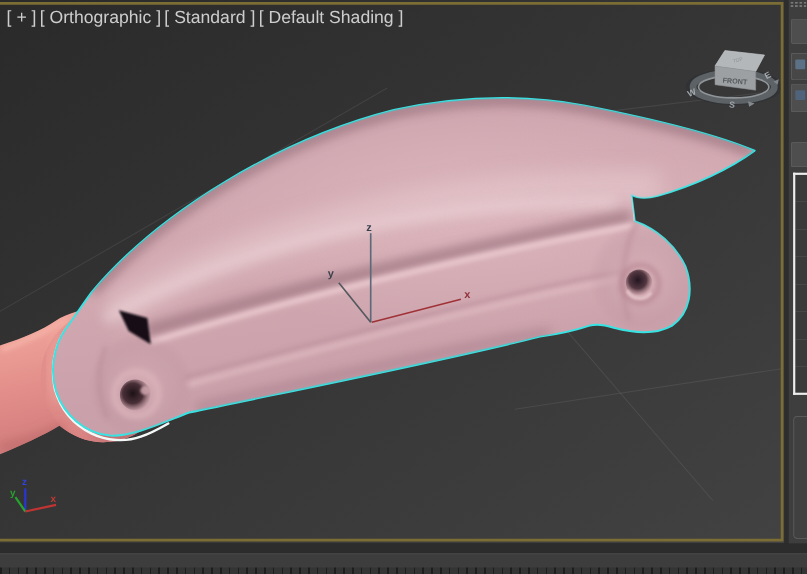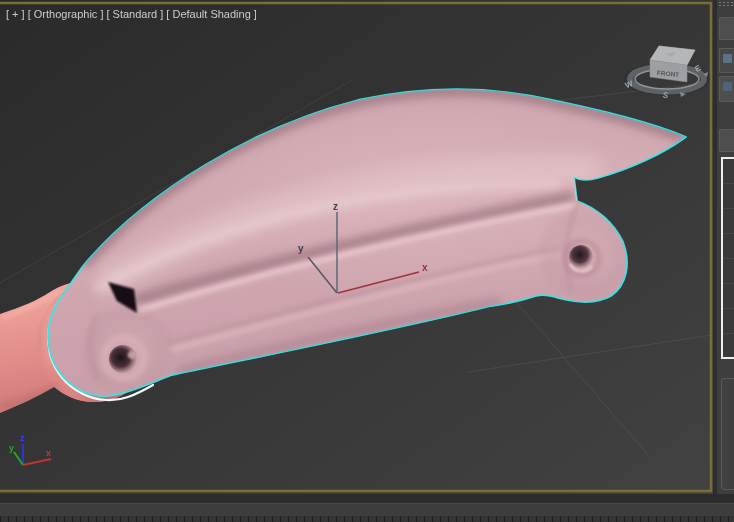--- a/index.html
+++ b/index.html
@@ -4,21 +4,21 @@
 <style>
   html,body{margin:0;padding:0;}
   body{
     width:734px;height:522px;position:relative;overflow:hidden;
     background:#2d2d2d;
     font-family:"Liberation Sans",sans-serif;
   }
   #viewport-wrap{position:absolute;left:0;top:0;width:713px;height:494px;}
   #viewport-label{
     position:absolute;left:6px;top:8px;z-index:5;
-    font-size:11px;color:#cdcdcd;white-space:nowrap;cursor:default;
+    font-size:16px;color:#cdcdcd;white-space:nowrap;cursor:default;
   }
   #viewport-label span{margin-right:3px;}
   
   #panel-strip{position:absolute;left:717px;top:0;width:17px;height:503px;background:#3e3e3e;}
   #panel-grip{position:absolute;left:1px;top:1px;width:15px;height:6px;
     background-image:radial-gradient(#7a7a7a 1px, transparent 1px);background-size:4px 3px;}
   .pbtn{position:absolute;left:2px;width:16px;background:#4e4e4e;border:1px solid #5a5a5a;border-right:none;border-radius:2px 0 0 2px;}
   .pbtn .icn{position:absolute;left:3px;top:5px;width:9px;height:9px;border-radius:1px;}
   #panel-list{position:absolute;left:4px;top:157px;width:14px;height:198px;background:#3a3a3a;
     border:2px solid #ededed;border-right:none;

